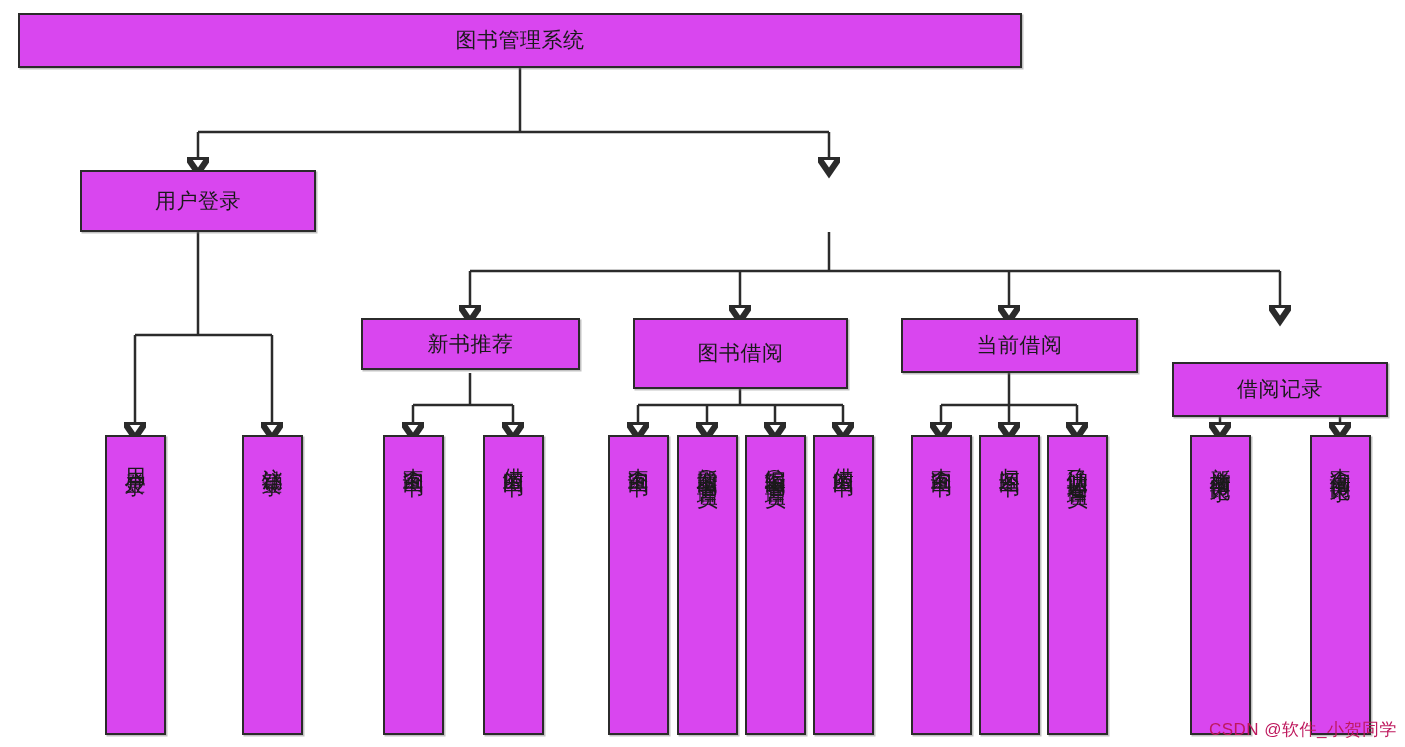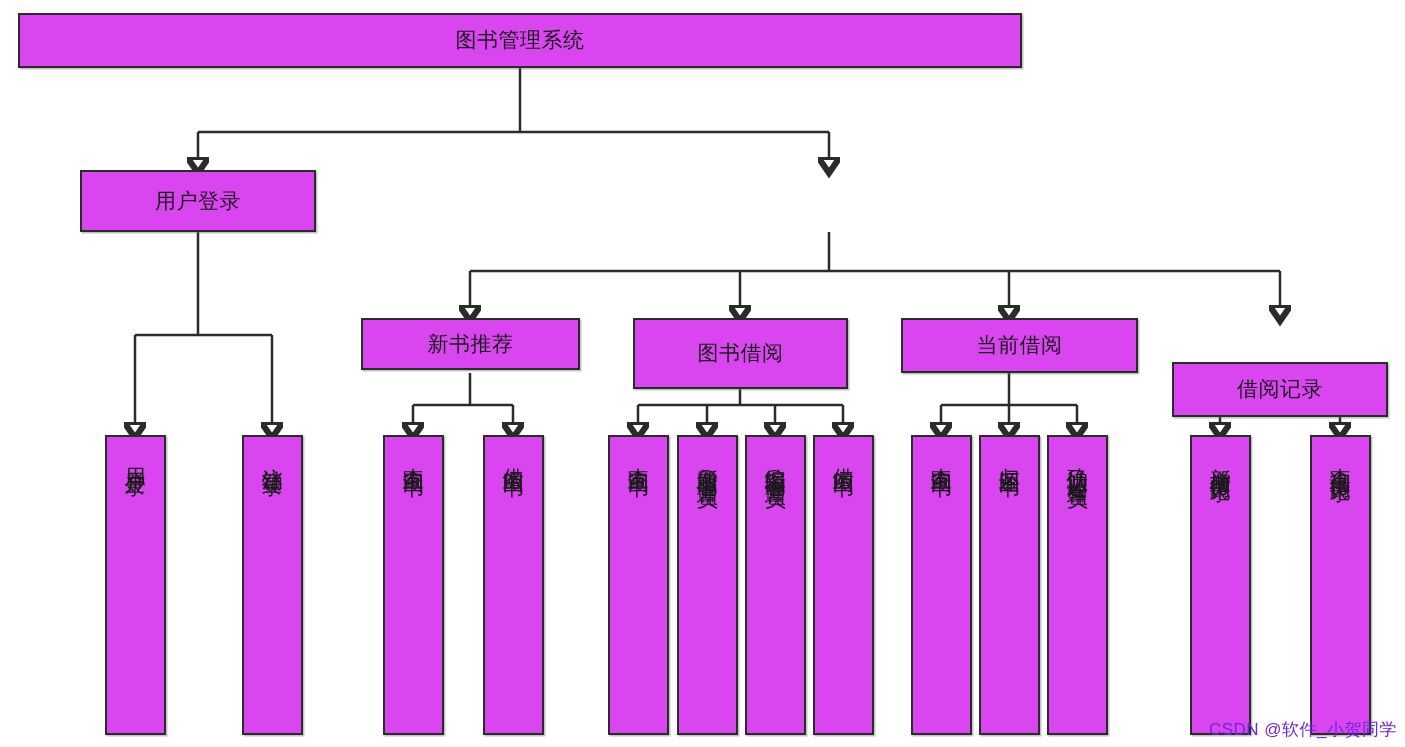--- a/index.html
+++ b/index.html
@@ -62,21 +62,21 @@
   svg.connectors line, svg.connectors path {
     stroke: #2b2b2b;
     stroke-width: 2.5;
     fill: none;
   }
   .watermark {
     position: absolute;
     right: 8px;
     bottom: 6px;
     font-size: 17px;
-    color: #6d28d9;
+    color: #be185d;
     letter-spacing: 0.5px;
     white-space: nowrap;
   }
 </style>
 </head>
 <body>
 
 <div id="diagram-root">
 
   <svg class="connectors" viewBox="0 0 1405 747">

